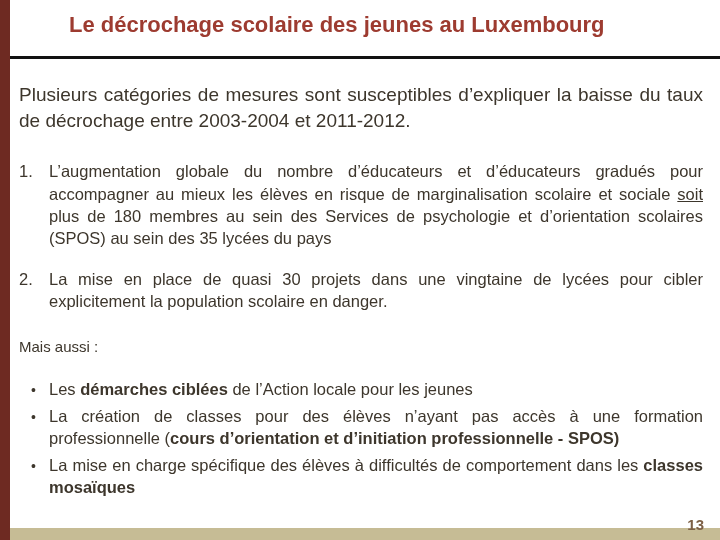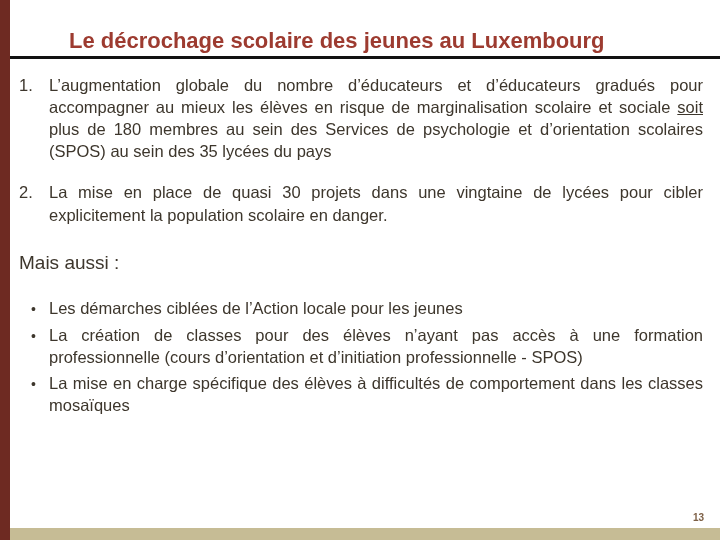--- a/index.html
+++ b/index.html
@@ -16,21 +16,21 @@
     width: 10px; height: 540px;
     background: var(--accent-maroon, #6e2a22);
     z-index: 2;
   }
   .bottom-bar {
     position: absolute; left: 10px; bottom: 0;
     width: 710px; height: 12px;
     background: var(--accent-tan, #c6bc95);
   }
   .title {
-    position: absolute; left: 69px; top: 28px; margin: 0;
+    position: absolute; left: 69px; top: 12px; margin: 0;
     font-size: 22px; font-weight: bold;
     color: var(--title-red, #9d3b30);
     white-space: nowrap;
   }
   .rule {
     position: absolute; left: 0; top: 56px;
     width: 720px; height: 3px;
     background: #111111;
   }
   .content {
@@ -44,53 +44,54 @@
   }
   .num-item {
     display: flex;
     margin-bottom: 19px;
     font-size: 16.5px; line-height: 1.34;
   }
   .num { flex: 0 0 30px; }
   .num-text { flex: 1; text-align: justify; }
   .mais {
     margin: 26px 0 24px 0;
-    font-size: 19px;
+    font-size: 15px;
   }
   .bullet-item {
     display: flex;
     margin-bottom: 5px;
     font-size: 16.5px; line-height: 1.33;
   }
   .bullet-marker {
     flex: 0 0 18px; margin-left: 12px;
     font-size: 14px; padding-top: 2px;
   }
   .bullet-text { flex: 1; text-align: justify; }
-  .bold { font-weight: normal; }
+  .bold { font-weight: bold; }
   .underline { text-decoration: underline; margin-top: 20px; }
   .page-number {
-    position: absolute; right: 16px; bottom: 17px;
-    font-size: 10px; font-weight: bold;
+    position: absolute; right: 16px; bottom: 7px;
+    font-size: 15px; font-weight: bold;
     color: var(--page-number-brown, #7d6046);
   }
 </style>
 </head>
 <body>
 
 <div class="slide">
 
   <div class="left-bar"></div>
   <div class="bottom-bar"></div>
 
   <h1 class="title">Le décrochage scolaire des jeunes au Luxembourg</h1>
   <div class="rule"></div>
 
   <div class="content">
 
+    <p class="intro">Plusieurs catégories de mesures sont susceptibles d’expliquer la baisse du taux de décrochage entre 2003-2004 et 2011-2012.</p>
 
     <div class="num-list">
       <div class="num-item">
         <span class="num">1.</span>
         <div class="num-text"><span>L’augmentation globale du nombre d’éducateurs et d’éducateurs gradués pour accompagner au mieux les élèves en risque de marginalisation scolaire et sociale </span><span class="underline">soit</span><span> plus de 180 membres au sein des Services de psychologie et d’orientation scolaires (SPOS) au sein des 35 lycées du pays</span></div>
       </div>
       <div class="num-item">
         <span class="num">2.</span>
         <div class="num-text"><span>La mise en place de quasi 30 projets dans une vingtaine de lycées pour cibler explicitement la population scolaire en danger.</span></div>
       </div>

